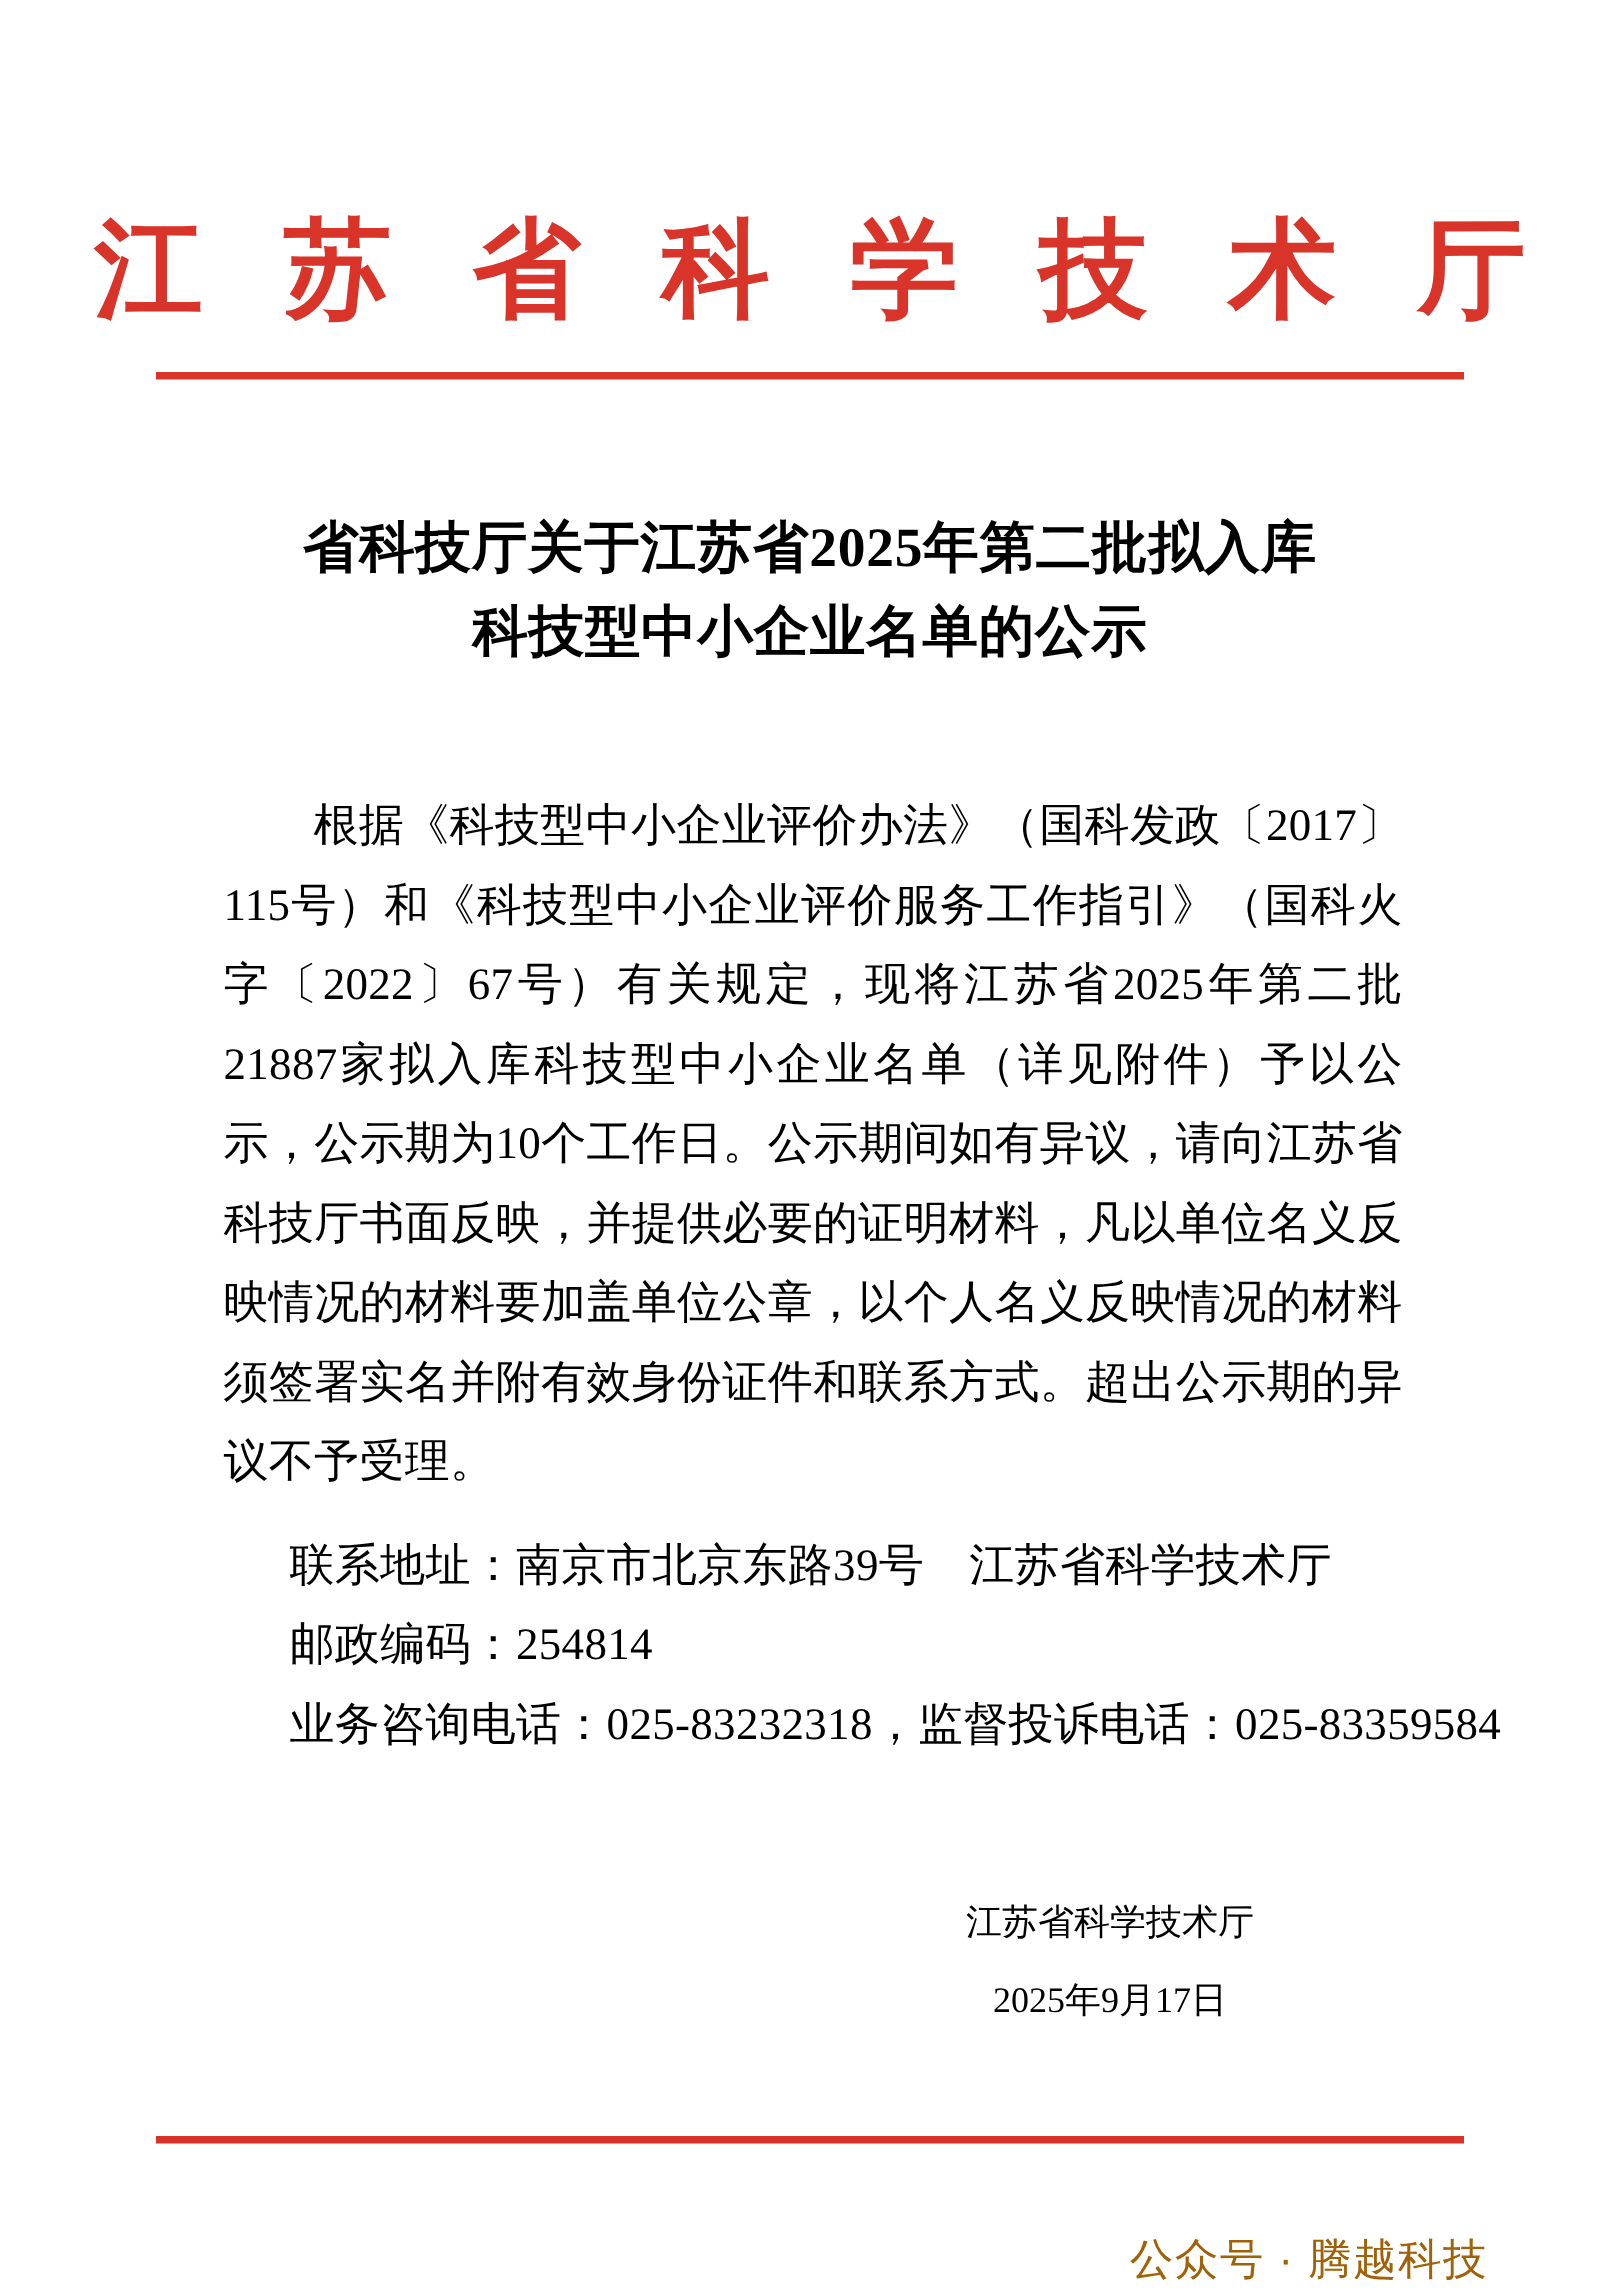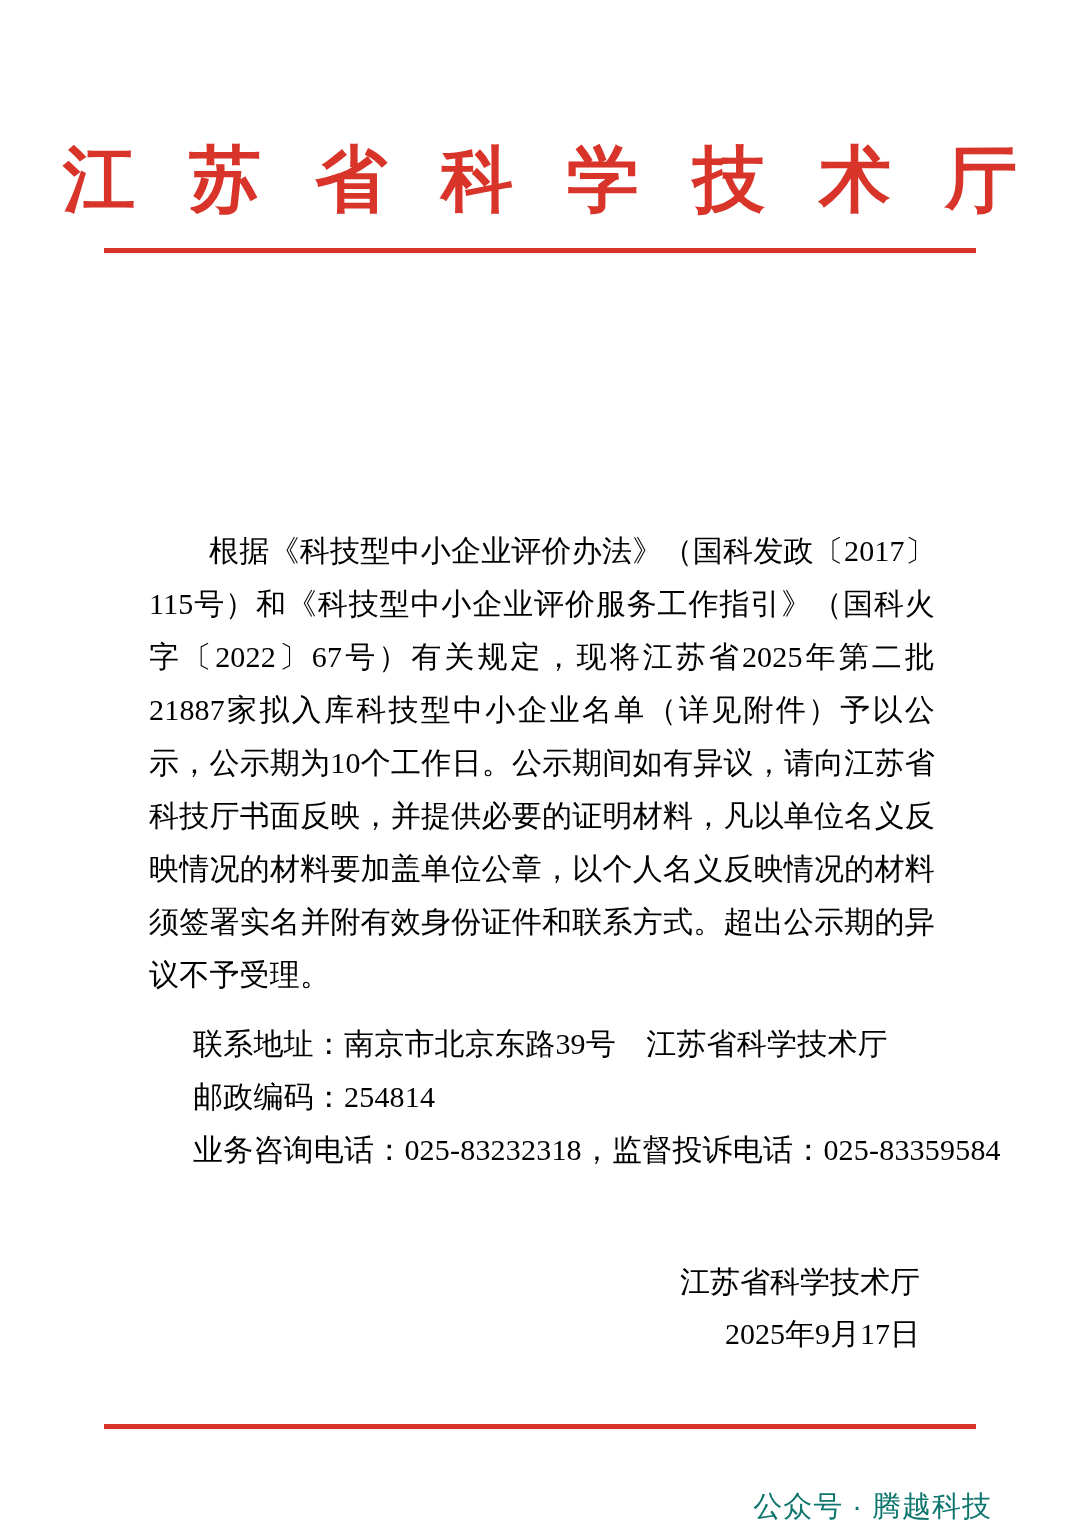--- a/index.html
+++ b/index.html
@@ -94,22 +94,22 @@
     text-indent: 60px;
     white-space: nowrap;
   }
 
   
   .signature {
     position: absolute;
     left: 560px;
     top: 1240px;
     width: 360px;
-    text-align: right;
-    font-size: 30px;
+    text-align: center;
+    font-size: 24px;
     line-height: 52px;
   }
   .signature div { white-space: nowrap; }
 
   
   .bottom-rule {
     position: absolute;
     left: 104px;
     top: 1408px;
     width: 872px;
@@ -128,35 +128,37 @@
     align-items: center;
     justify-content: flex-end;
     padding-right: 88px;
     box-sizing: border-box;
     color: #9a9a9a;
   }
   .footer-text {
     font-family: "Liberation Sans", "DejaVu Sans", sans-serif;
     font-size: 29px;
     letter-spacing: 1px;
-    color: #0f766e;
+    color: #a16207;
     white-space: nowrap;
   }
 </style>
 </head>
 <body>
 
 <div class="doc">
 
   <div class="masthead">
     <div class="masthead-title">江 苏 省 科 学 技 术 厅</div>
   </div>
   <div class="masthead-rule"></div>
 
   <div class="doc-title">
+    <span class="line">省科技厅关于江苏省2025年第二批拟入库</span>
+    <span class="line">科技型中小企业名单的公示</span>
   </div>
 
   <div class="body-block">
     <p class="para">根据《科技型中小企业评价办法》（国科发政〔2017〕115号）和《科技型中小企业评价服务工作指引》（国科火字〔2022〕67号）有关规定，现将江苏省2025年第二批21887家拟入库科技型中小企业名单（详见附件）予以公示，公示期为10个工作日。公示期间如有异议，请向江苏省科技厅书面反映，并提供必要的证明材料，凡以单位名义反映情况的材料要加盖单位公章，以个人名义反映情况的材料须签署实名并附有效身份证件和联系方式。超出公示期的异议不予受理。</p>
     <ul class="info-list">
       <li>联系地址：南京市北京东路39号　江苏省科学技术厅</li>
       <li>邮政编码：254814</li>
       <li>业务咨询电话：025-83232318，监督投诉电话：025-83359584</li>
     </ul>
   </div>

